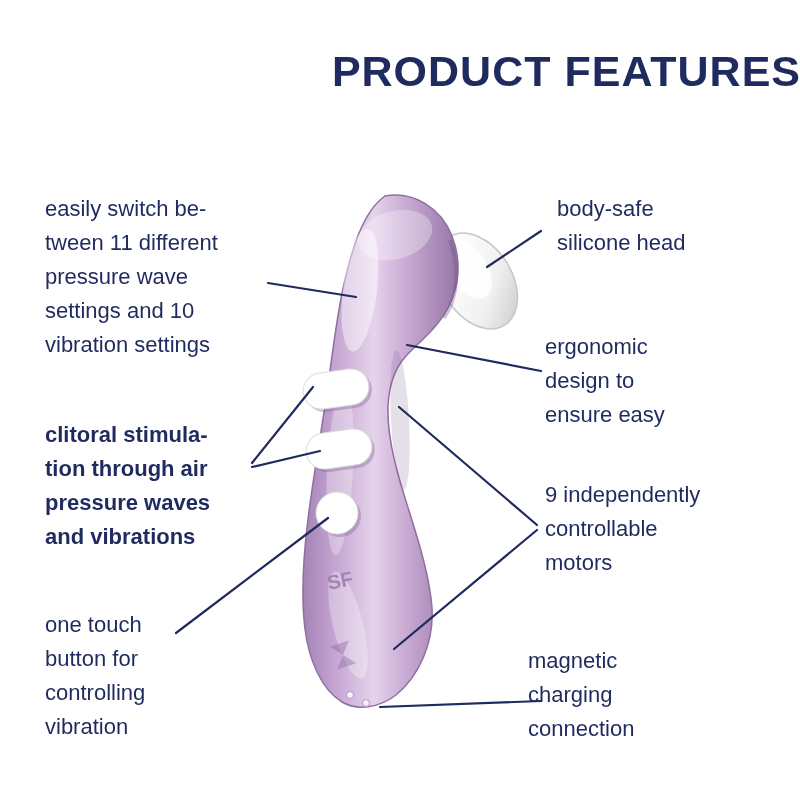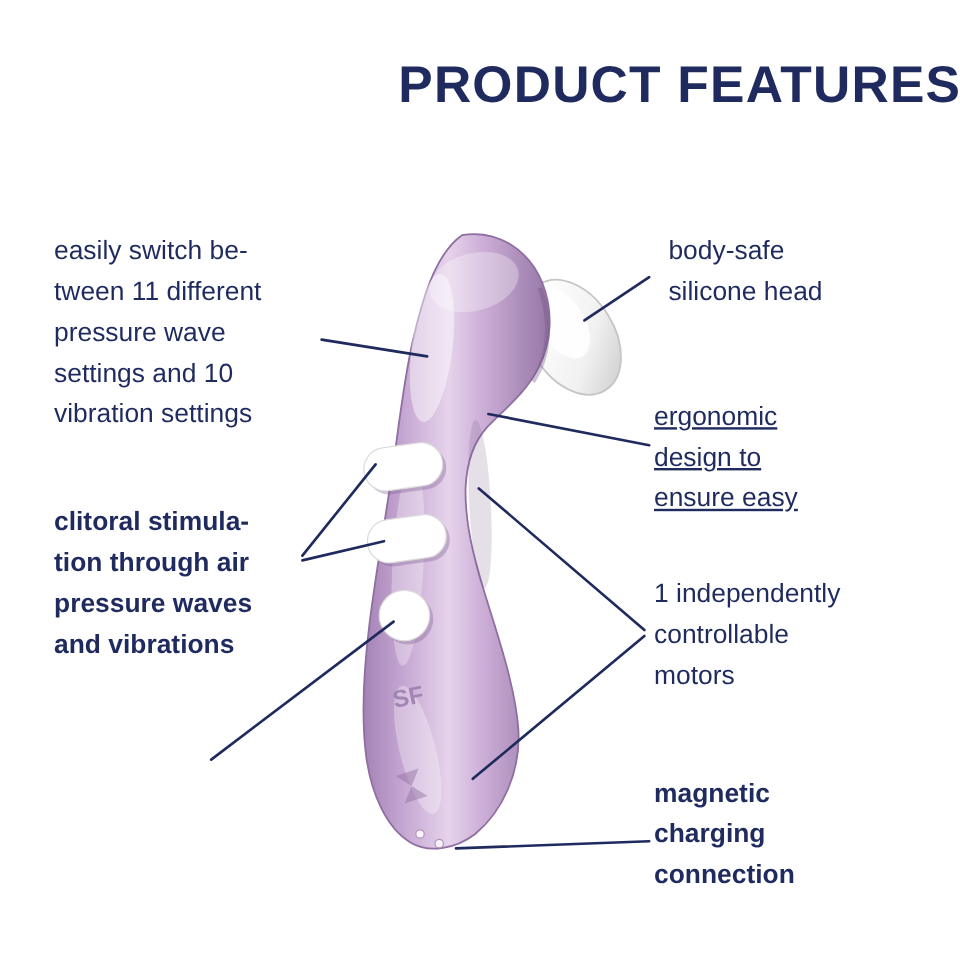--- a/index.html
+++ b/index.html
@@ -32,23 +32,23 @@
     position: absolute;
     font-size: 22px;
     line-height: 34px;
     color: #1f2a5e;
     white-space: pre-line;
   }
   .l1 { left: 45px; top: 192px; width: 240px; }
   .l2 { left: 45px; top: 418px; width: 230px; font-weight: bold; }
   .l3 { left: 45px; top: 608px; width: 200px; }
   .r1 { left: 545px; top: 192px; width: 220px; margin-left: 12px; }
-  .r2 { left: 545px; top: 330px; width: 220px; text-decoration: underline; }
+  .r2 { left: 545px; top: 330px; width: 220px; }
   .r3 { left: 545px; top: 478px; width: 235px; }
-  .r4 { left: 545px; top: 644px; width: 220px; font-weight: bold; }
+  .r4 { left: 528px; top: 644px; width: 220px; }
 </style>
 </head>
 <body>
 
 <div class="stage">
 
   <h1 class="title">PRODUCT FEATURES</h1>
 
   <svg class="art" viewBox="0 0 800 800" aria-hidden="true">
     <defs>
@@ -132,25 +132,29 @@
 
   <div class="label l1">easily switch be-
 tween 11 different
 pressure wave
 settings and 10
 vibration settings</div>
   <div class="label l2">clitoral stimula-
 tion through air
 pressure waves
 and vibrations</div>
+  <div class="label l3">one touch
+button for
+controlling
+vibration</div>
   <div class="label r1">body-safe
 silicone head</div>
   <div class="label r2">ergonomic
 design to
 ensure easy</div>
-  <div class="label r3">1 independently
+  <div class="label r3">9 independently
 controllable
 motors</div>
   <div class="label r4">magnetic
 charging
 connection</div>
 
 </div>
 
 </body></html>

